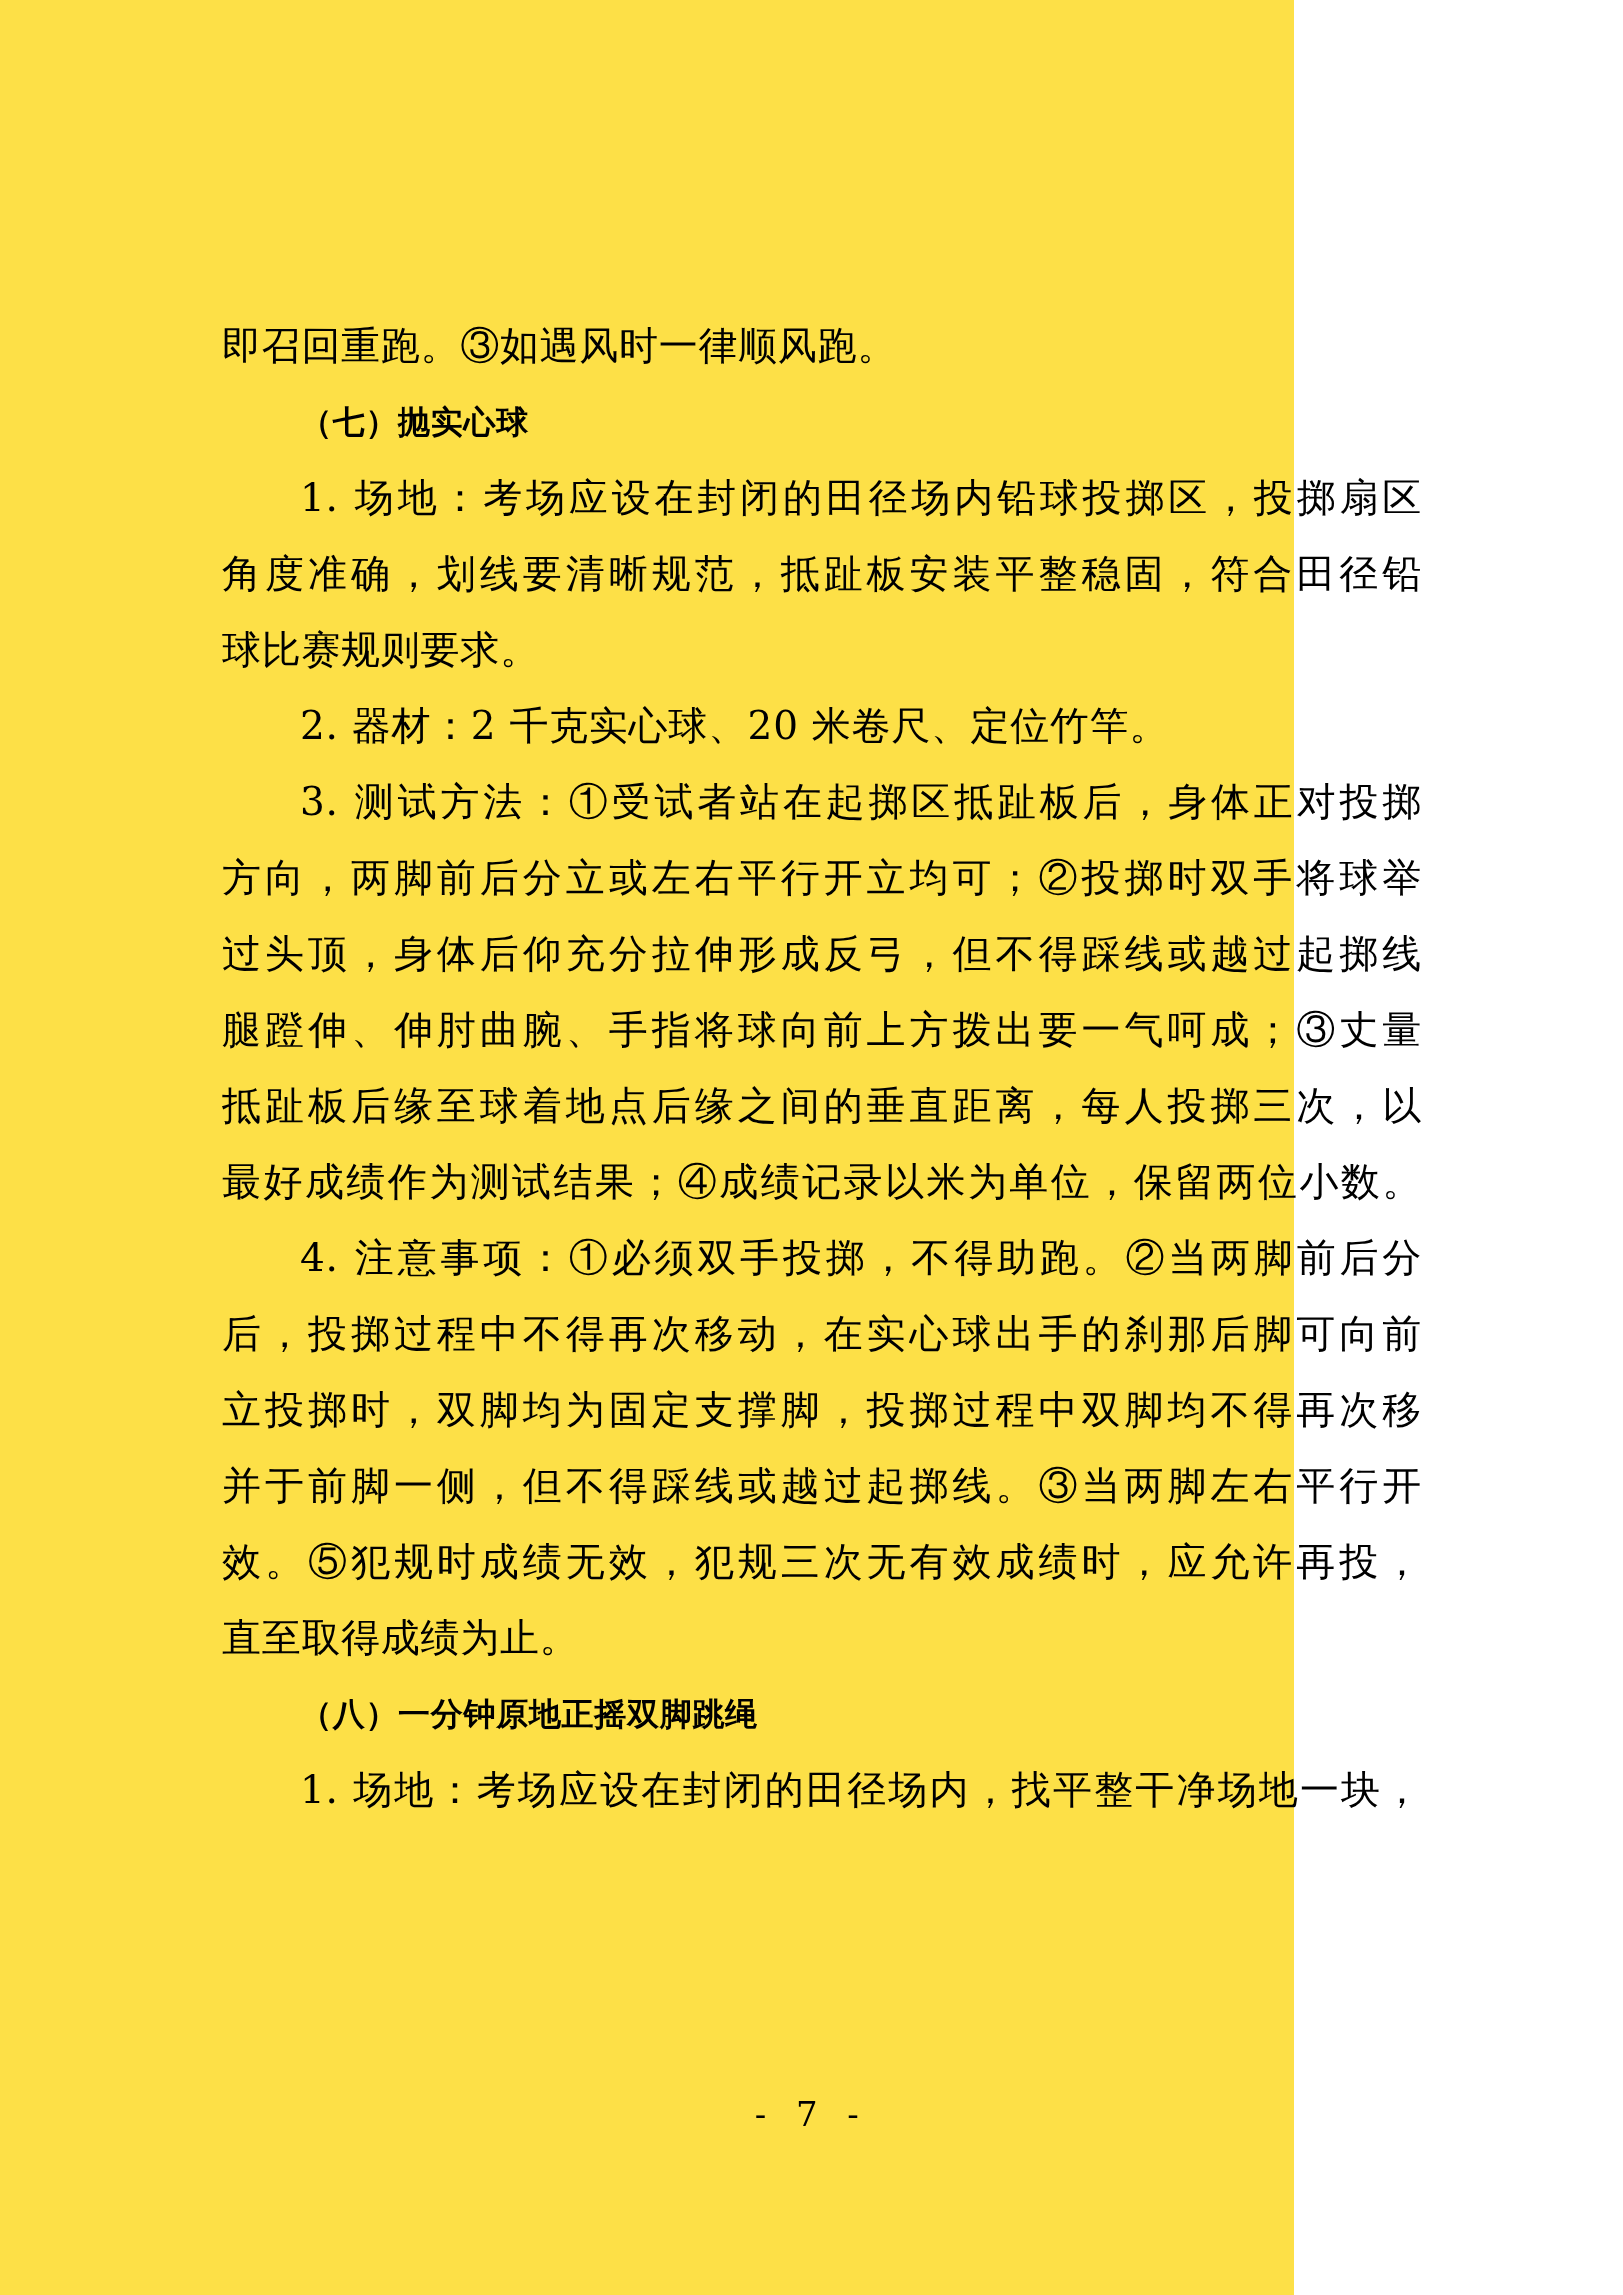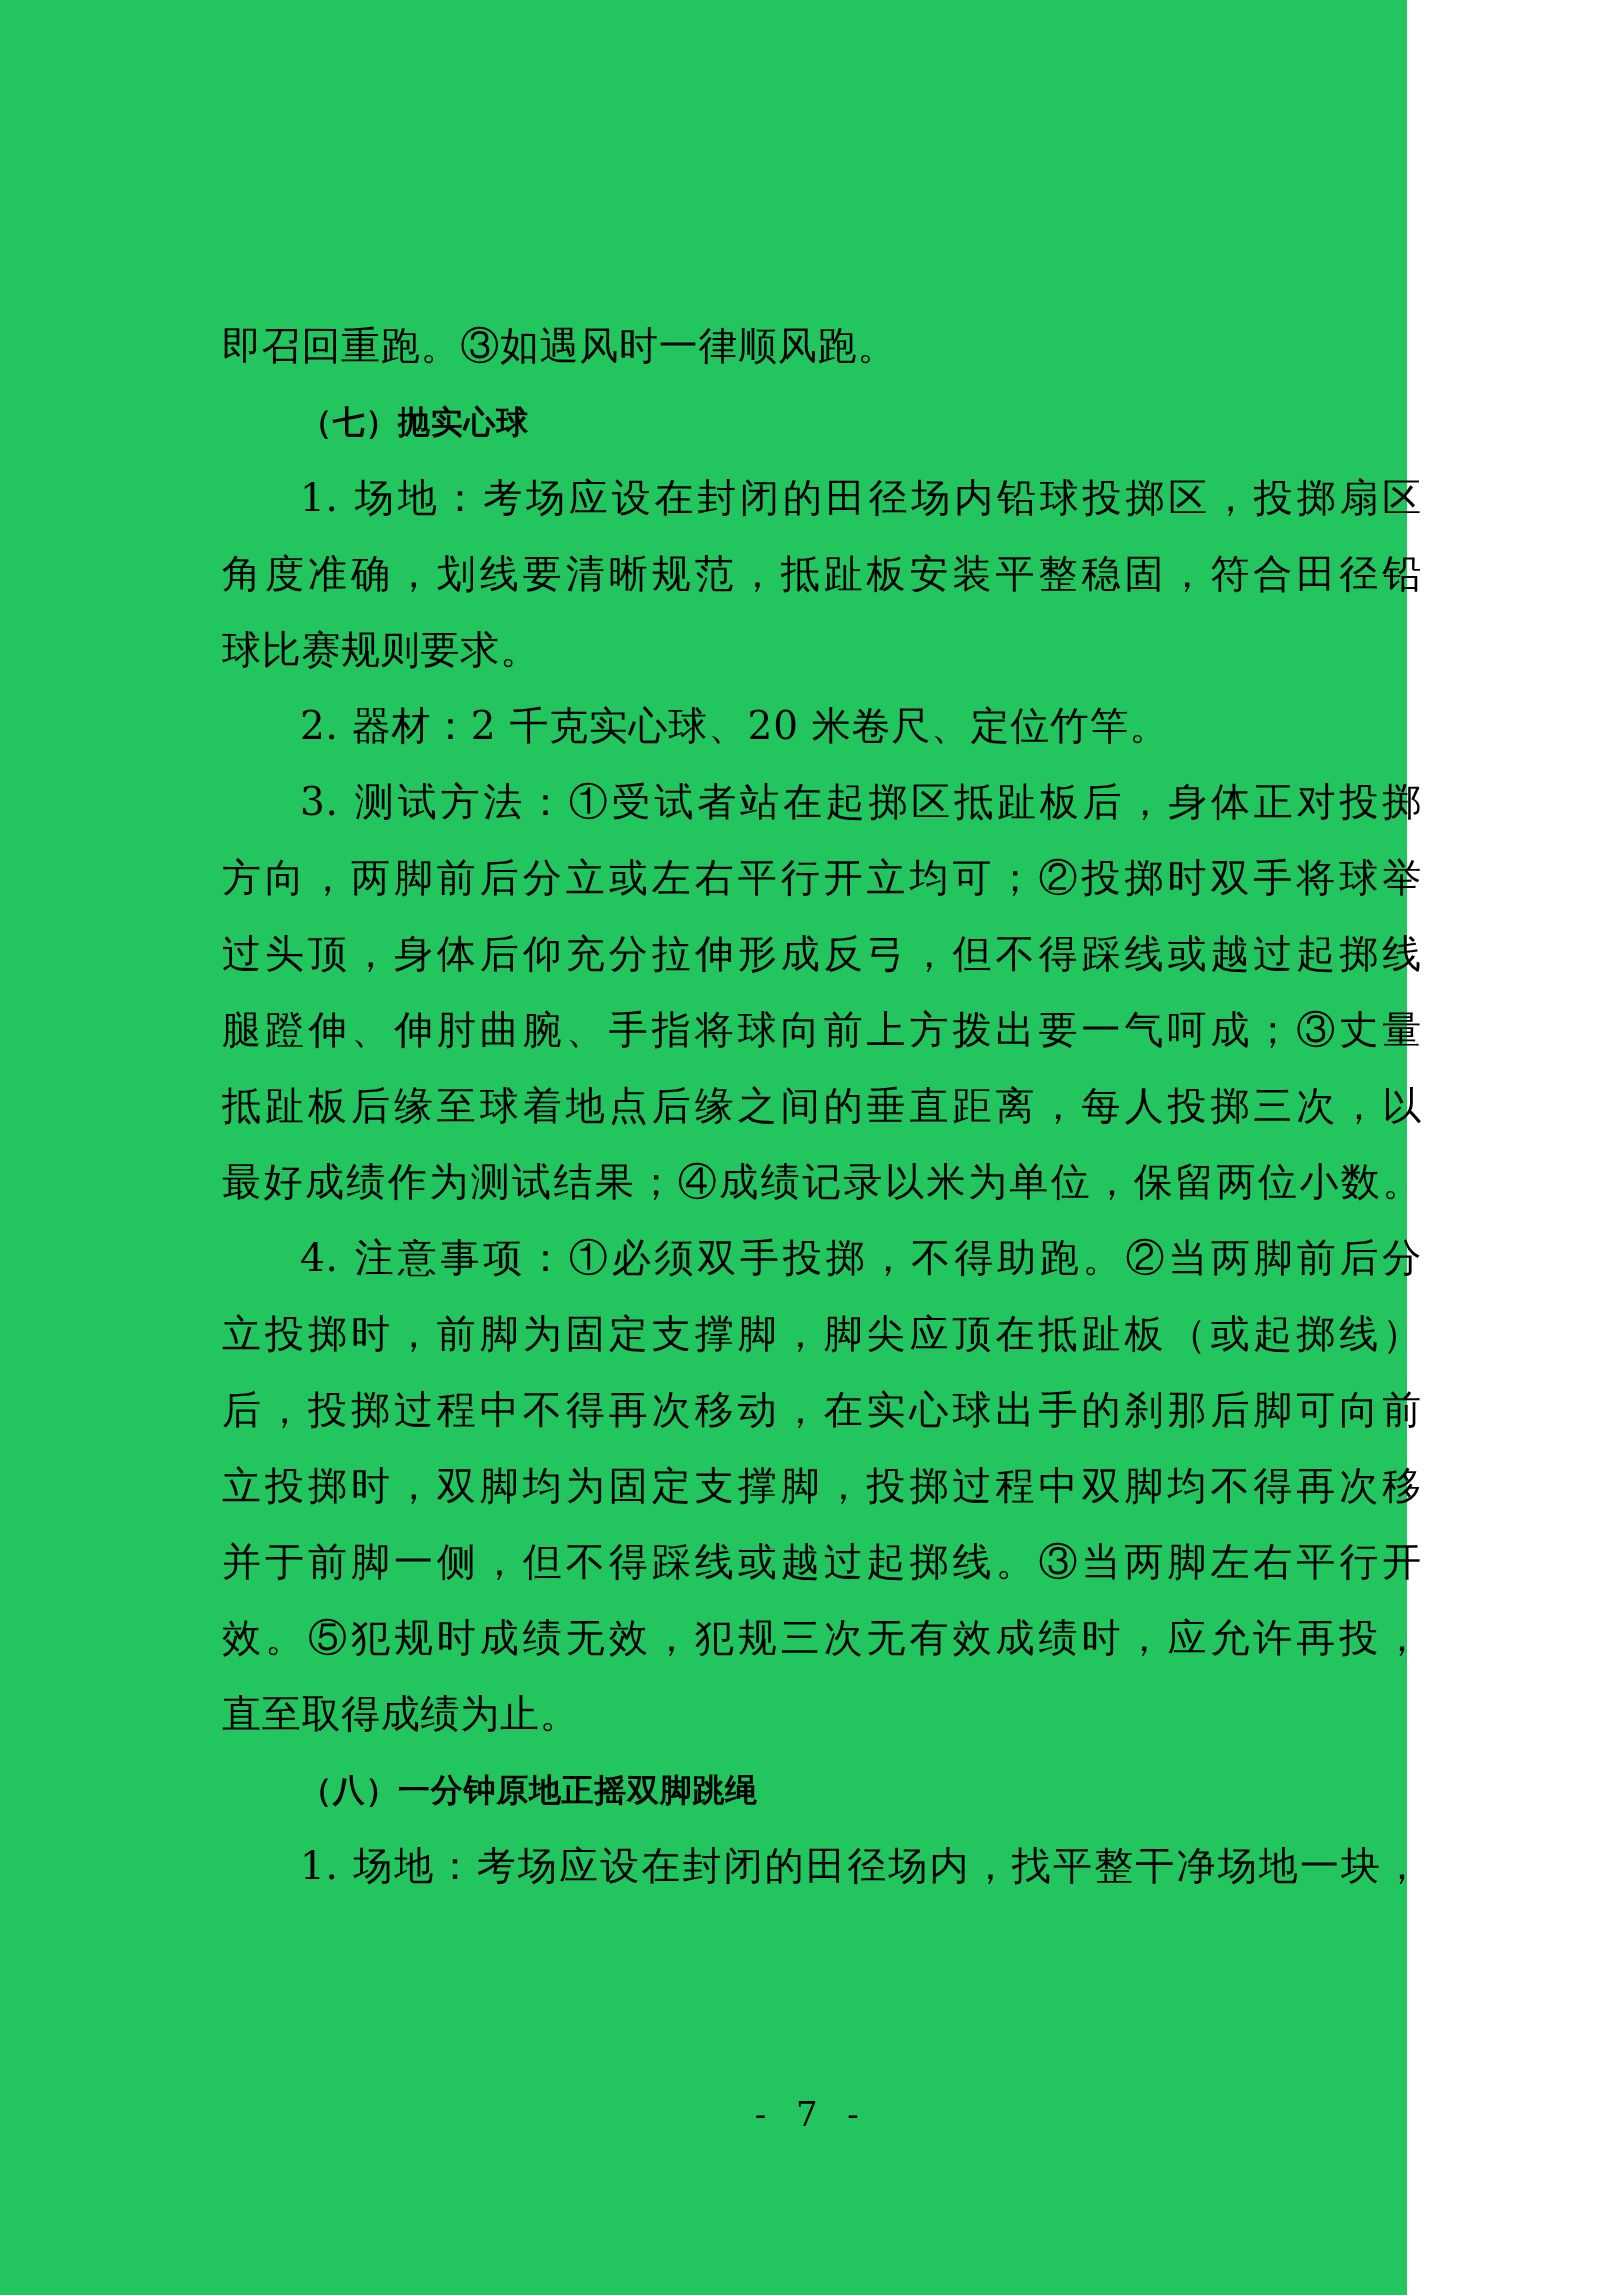--- a/index.html
+++ b/index.html
@@ -2,23 +2,23 @@
 <html style="font-size:11px"><head>
 <meta charset="utf-8">
 <style>
   html, body {
     margin: 0;
     padding: 0;
     background: #ffffff;
   }
   .page {
     position: relative;
-    width: 1407px;
+    width: 1294px;
     height: 2295px;
-    background: #22c55e;
+    background: #fde047;
     color: #000000;
     font-family: "DejaVu Serif", "Liberation Serif", serif;
   }
   .text-block {
     position: absolute;
     left: 222px;
     top: 308px;
     width: 1200px;
   }
   .line {
@@ -65,21 +65,20 @@
       <div class="line justify">角度准确，划线要清晰规范，抵趾板安装平整稳固，符合田径铅</div>
       <div class="line">球比赛规则要求。</div>
       <div class="line indent">2. 器材：2 千克实心球、20 米卷尺、定位竹竿。</div>
       <div class="line indent justify">3. 测试方法：①受试者站在起掷区抵趾板后，身体正对投掷</div>
       <div class="line justify">方向，两脚前后分立或左右平行开立均可；②投掷时双手将球举</div>
       <div class="line justify">过头顶，身体后仰充分拉伸形成反弓，但不得踩线或越过起掷线</div>
       <div class="line justify">腿蹬伸、伸肘曲腕、手指将球向前上方拨出要一气呵成；③丈量</div>
       <div class="line justify">抵趾板后缘至球着地点后缘之间的垂直距离，每人投掷三次，以</div>
       <div class="line justify">最好成绩作为测试结果；④成绩记录以米为单位，保留两位小数。</div>
       <div class="line indent justify">4. 注意事项：①必须双手投掷，不得助跑。②当两脚前后分</div>
-      <div class="line justify">立投掷时，前脚为固定支撑脚，脚尖应顶在抵趾板（或起掷线）</div>
       <div class="line justify">后，投掷过程中不得再次移动，在实心球出手的刹那后脚可向前</div>
       <div class="line justify">立投掷时，双脚均为固定支撑脚，投掷过程中双脚均不得再次移</div>
       <div class="line justify">并于前脚一侧，但不得踩线或越过起掷线。③当两脚左右平行开</div>
       <div class="line justify">效。⑤犯规时成绩无效，犯规三次无有效成绩时，应允许再投，</div>
       <div class="line">直至取得成绩为止。</div>
       <div class="line heading indent">（八）一分钟原地正摇双脚跳绳</div>
       <div class="line indent justify">1. 场地：考场应设在封闭的田径场内，找平整干净场地一块，</div>
     </div>
   <div class="footer">
     <span>- 7 -</span>

